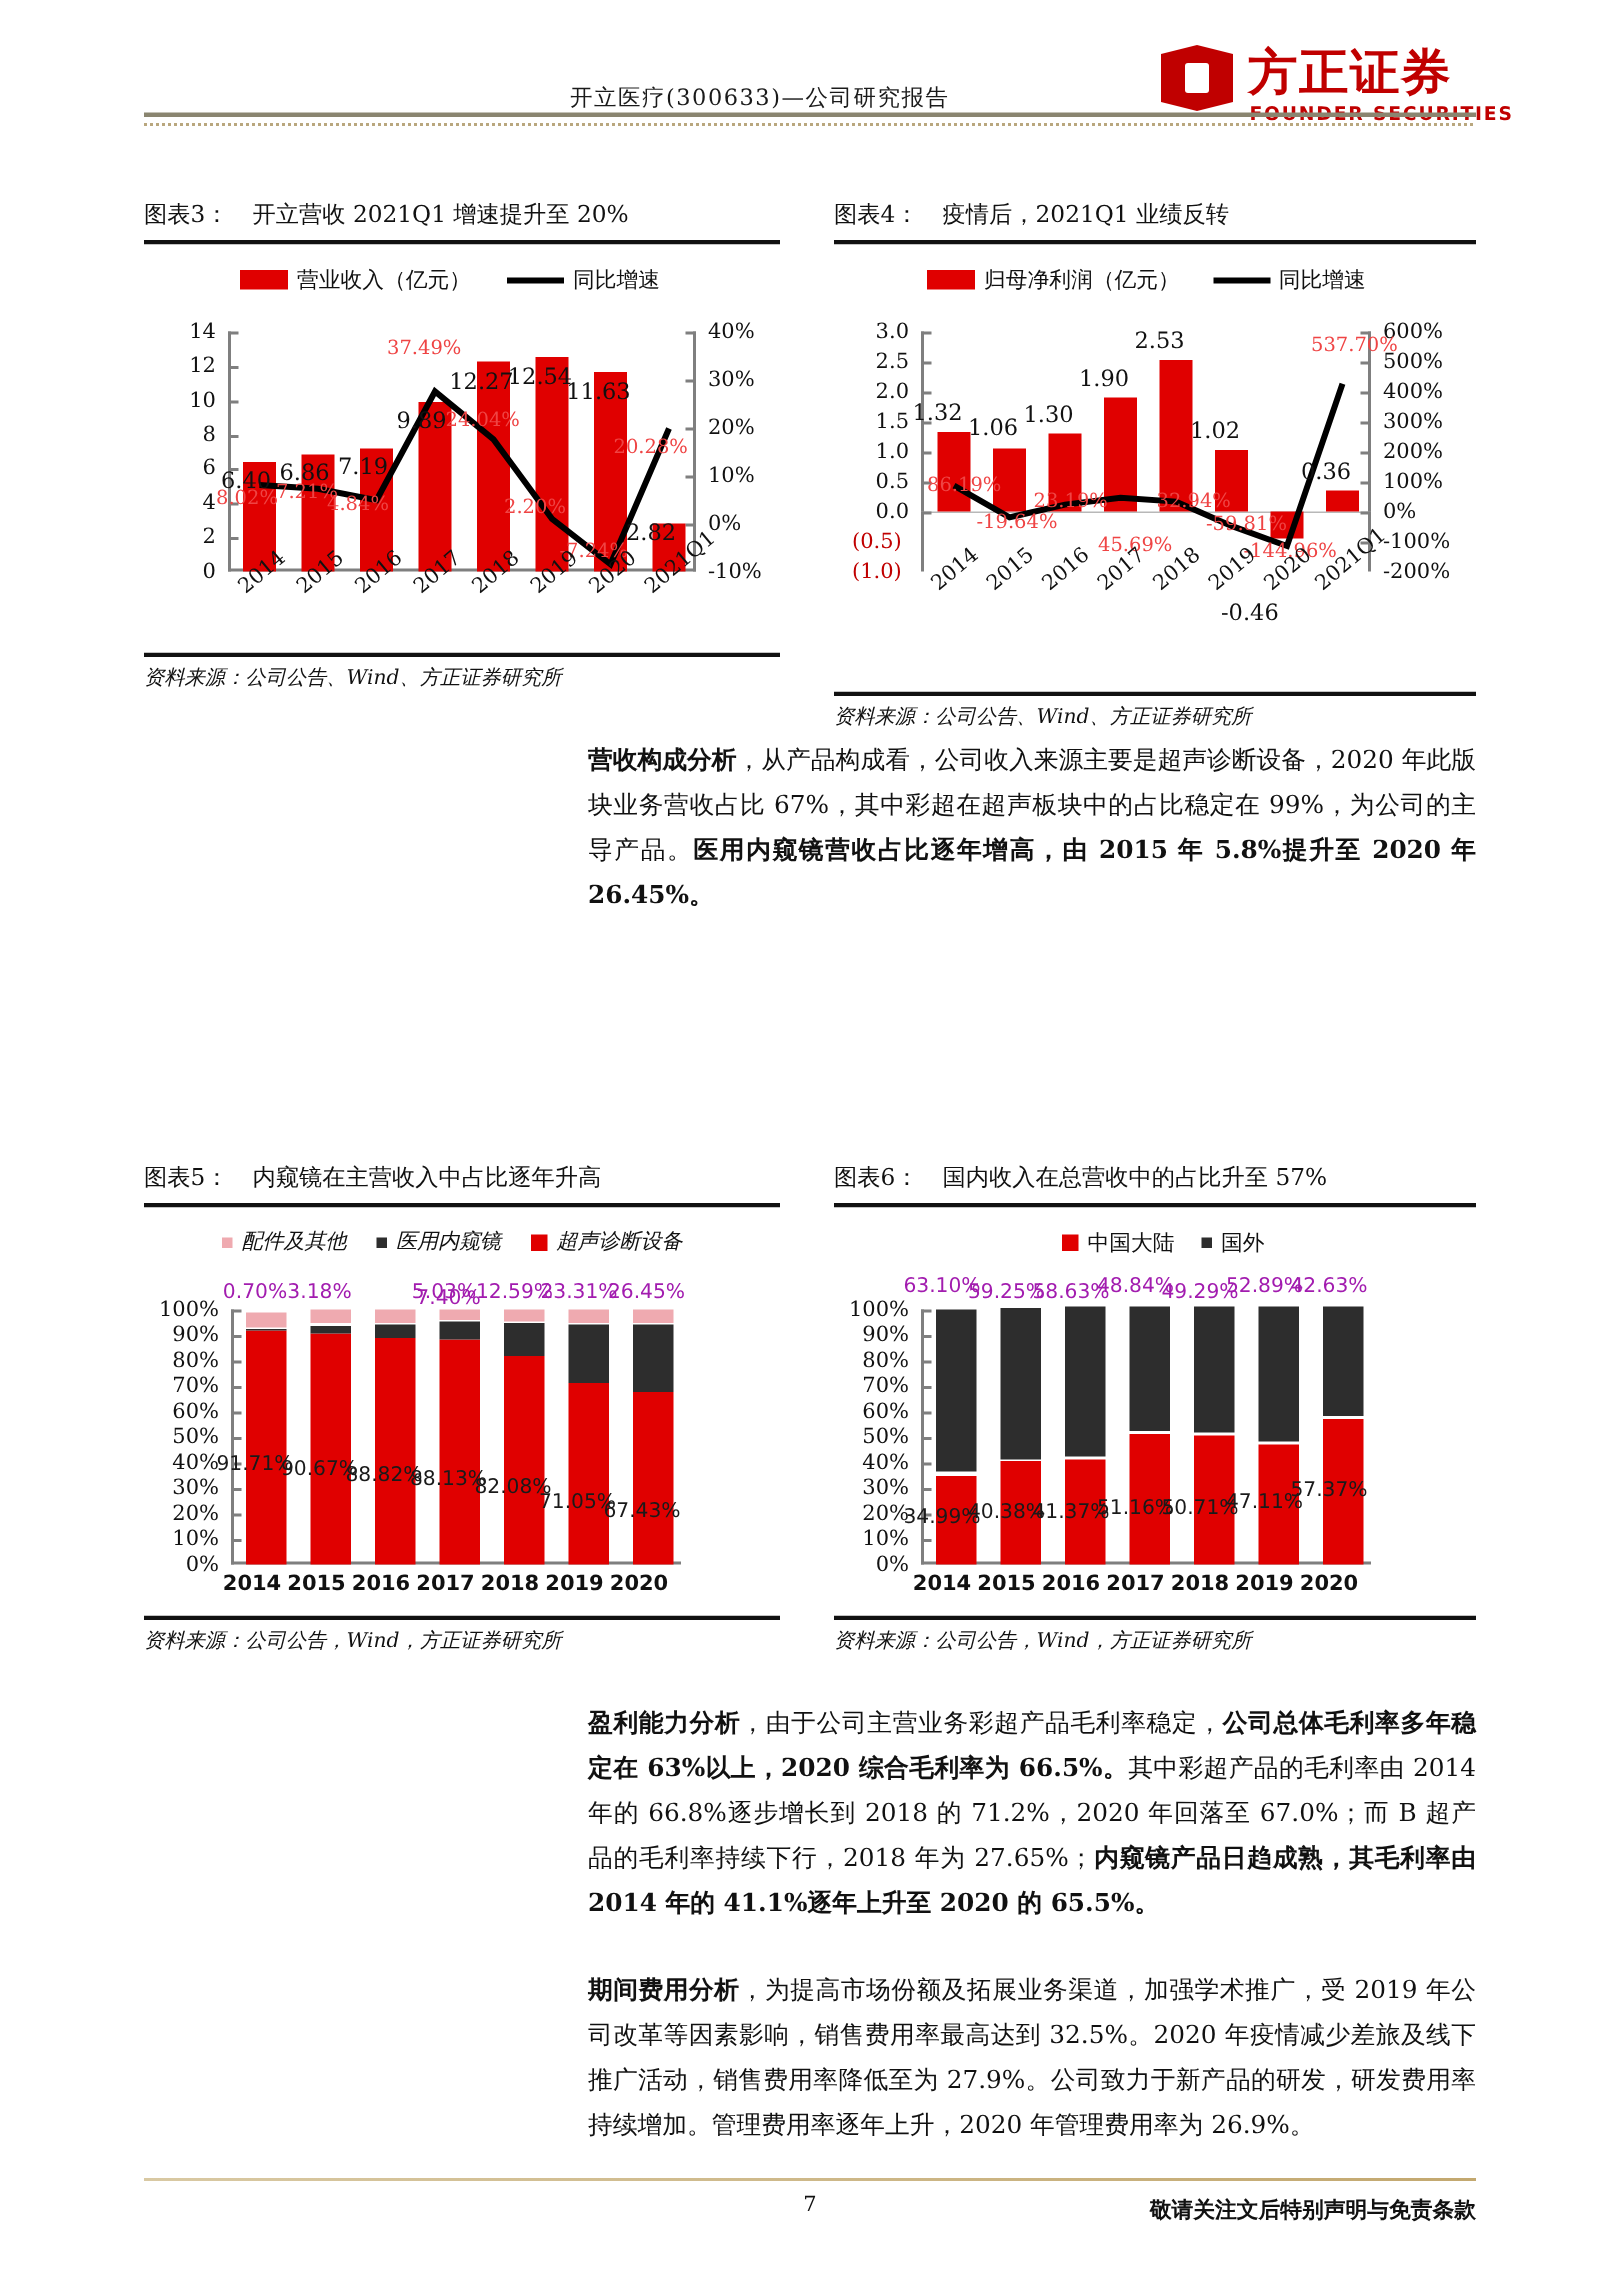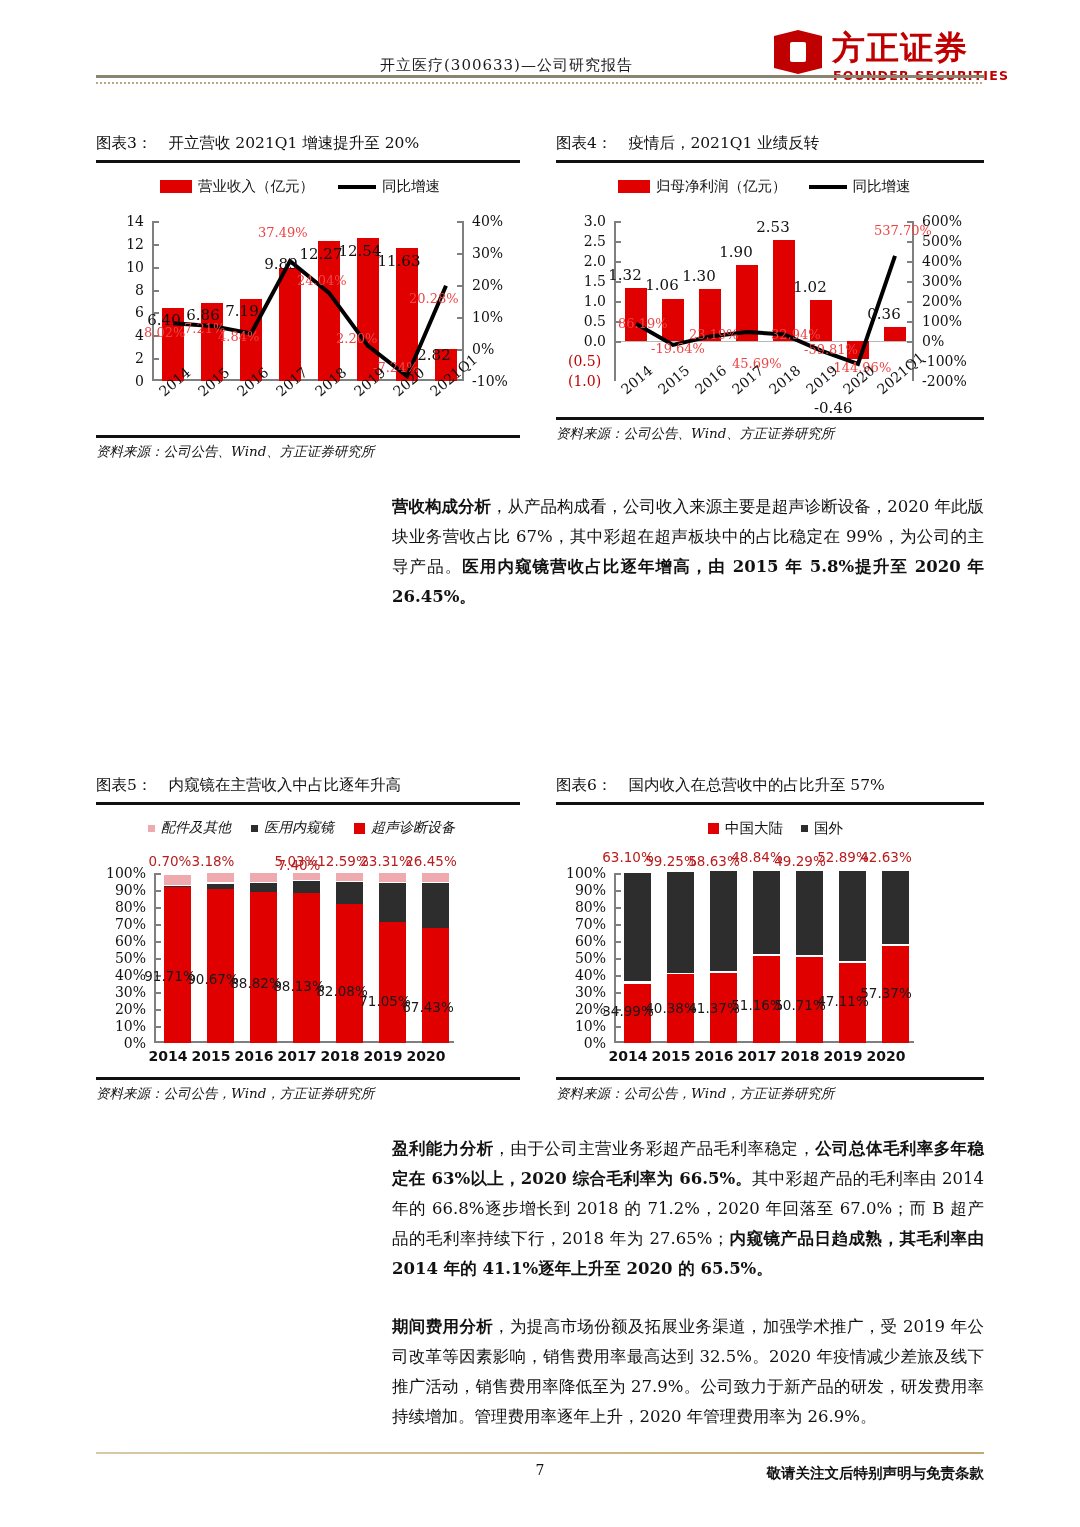--- a/index.html
+++ b/index.html
@@ -79,21 +79,21 @@
   .xcat-h{position:absolute;font-family:"DejaVu Sans",sans-serif;font-weight:bold;
     font-size:14px;color:#111;white-space:nowrap;text-align:center;}
   .bar{position:absolute;background:#e00000;}
   .bar-blk{position:absolute;background:#2d2d2d;}
   .bar-pnk{position:absolute;background:#efaab0;}
   .vlabel{position:absolute;font-family:"DejaVu Serif",serif;font-size:15px;color:#111;
     white-space:nowrap;text-align:center;}
   .plabel{position:absolute;font-family:"DejaVu Serif",serif;font-size:13px;color:#ef4444;
     white-space:nowrap;}
   .plabel-w{position:absolute;font-family:"DejaVu Sans",sans-serif;font-size:13.5px;
-    color:#b91c1c;white-space:nowrap;text-align:center;}
+    color:#a21caf;white-space:nowrap;text-align:center;}
   .plabel-in{position:absolute;font-family:"DejaVu Sans",sans-serif;font-size:13.5px;
     color:#1a1a1a;white-space:nowrap;text-align:center;}
   .negtick{position:absolute;font-family:"DejaVu Serif",serif;font-size:14px;color:#c00000;
     white-space:nowrap;transform:translateY(-50%);}
   .zeroline{position:absolute;height:1px;background:#b8b8b8;left:0;right:0;}
 
   
   .para{
     position:absolute;
     font-family:"DejaVu Serif", serif;
@@ -191,21 +191,21 @@
           <div class="bar" style="left:283px;bottom:0;width:22px;height:20.1%;"></div>
 
           <svg style="position:absolute;left:0;top:0;width:312px;height:160px;overflow:visible;" viewBox="0 0 312 160" preserveAspectRatio="none">
             <polyline fill="none" stroke="#000000" stroke-width="4" points="21,102.3 60,104.9 99,112.5 138,40.0 177,71.9 216,124.9 255,155.2 294,64.7"></polyline>
           </svg>
         </div>
 
         <div class="vlabel" style="left:46px;top:148px;width:44px;">6.40</div>
         <div class="vlabel" style="left:85px;top:143px;width:44px;">6.86</div>
         <div class="vlabel" style="left:124px;top:139px;width:44px;">7.19</div>
-        <div class="vlabel" style="left:163px;top:92px;width:44px;">9.89</div>
+        <div class="vlabel" style="left:163px;top:108px;width:44px;">9.89</div>
         <div class="vlabel" style="left:199px;top:82px;width:52px;">12.27</div>
         <div class="vlabel" style="left:238px;top:79px;width:52px;">12.54</div>
         <div class="vlabel" style="left:277px;top:89px;width:52px;">11.63</div>
         <div class="vlabel" style="left:316px;top:183px;width:44px;">2.82</div>
 
         <div class="plabel" style="left:48px;top:162px;">8.02%</div>
         <div class="plabel" style="left:88px;top:158px;">7.21%</div>
         <div class="plabel" style="left:122px;top:166px;text-align:right;">4.84%</div>
         <div class="plabel" style="left:162px;top:62px;">37.49%</div>
         <div class="plabel" style="left:201px;top:110px;">24.04%</div>
@@ -225,21 +225,21 @@
     </div>
     <div class="rule-bot"></div>
     <div class="exh-src">资料来源：公司公告、Wind、方正证券研究所</div>
   </div>
 
   <div class="exh" style="left:556px;top:133px;width:428px;">
     <div class="exh-cap">
       <span class="num">图表4：</span><span>疫情后，2021Q1 业绩反转</span>
     </div>
     <div class="rule-top"></div>
-    <div class="exh-body" style="height:254px;">
+    <div class="exh-body" style="height:298px;">
       <div class="chart">
 
         <div class="legend" style="left:62px;top:14px;">
           <span class="item">
             <span class="sw-bar"></span>
             <span>归母净利润（亿元）</span>
           </span>
           <span class="item" style="margin-left:12px;">
             <span class="sw-line"></span>
             <span>同比增速</span>

